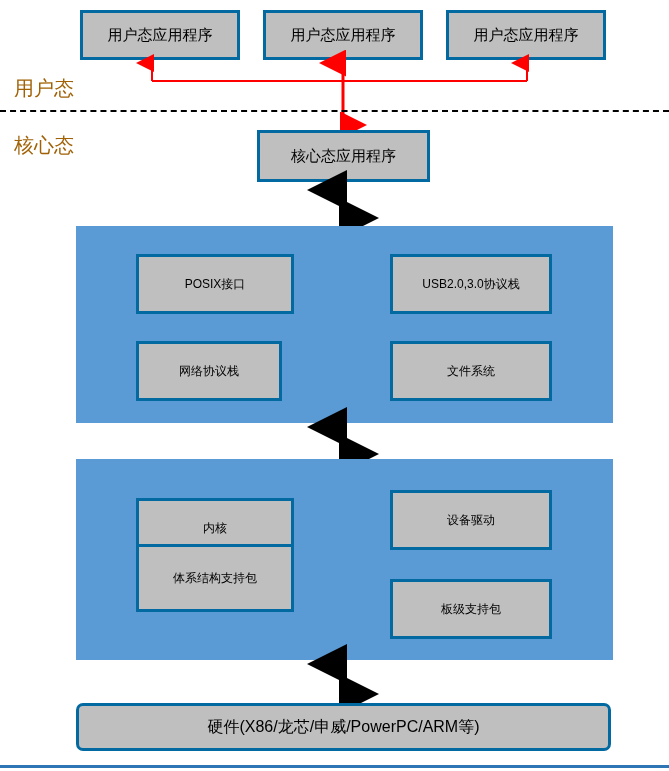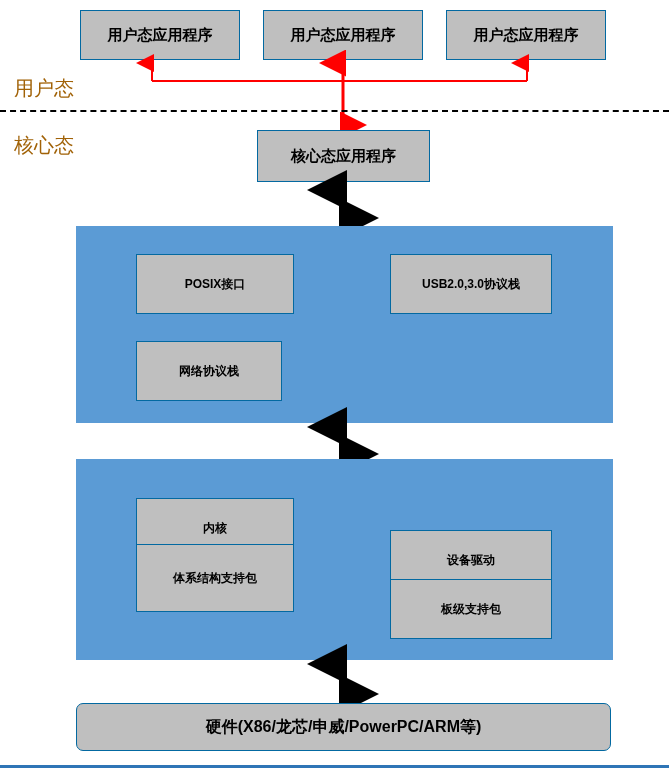--- a/index.html
+++ b/index.html
@@ -30,22 +30,21 @@
     align-items: center;
     justify-content: center;
     text-align: center;
     color: #000000;
     font-size: 12px;
     line-height: 1.2;
   }
 
   .gray {
     background: #bfbfbf;
-    border: 1px solid #0369a1;
-    font-weight: bold;
+    border: 3px solid #0369a1;
   }
 
   .blue-band {
     background: #5b9bd5;
     border: 1px solid #5b9bd5;
   }
 
   .label-mode {
     position: absolute;
     color: #a16207;
@@ -141,31 +140,34 @@
 
   <div class="box gray" style="left:136px; top:254px; width:158px; height:60px;">
     <span>POSIX接口</span>
   </div>
   <div class="box gray" style="left:390px; top:254px; width:162px; height:60px;justify-content:center;">
     <span>USB2.0,3.0协议栈</span>
   </div>
   <div class="box gray" style="left:136px; top:341px; width:146px; height:60px;">
     <span>网络协议栈</span>
   </div>
+  <div class="box gray" style="left:390px; top:341px; width:162px; height:60px;">
+    <span>文件系统</span>
+  </div>
 
   <svg class="arrow-svg" style="left:325px; top:421px; width:36px; height:40px;">
     <line x1="18" y1="6" x2="18" y2="33" stroke="#000000" stroke-width="4" marker-start="url(#blkStart)" marker-end="url(#blkEnd)"></line>
   </svg>
 
   <div class="blue-band" style="position:absolute; left:76px; top:459px; width:535px; height:199px;"></div>
 
   <div class="box gray" style="left:136px; top:490px; width:158px; height:60px;margin-top:8px;">
     <span>内核</span>
   </div>
-  <div class="box gray" style="left:390px; top:490px; width:162px; height:60px;margin-top:40px;">
+  <div class="box gray" style="left:390px; top:490px; width:162px; height:60px;">
     <span>设备驱动</span>
   </div>
   <div class="box gray" style="left:136px; top:544px; width:158px; height:68px;">
     <span>体系结构支持包</span>
   </div>
   <div class="box gray" style="left:390px; top:579px; width:162px; height:60px;">
     <span>板级支持包</span>
   </div>
 
   <svg class="arrow-svg" style="left:325px; top:658px; width:36px; height:44px;">

